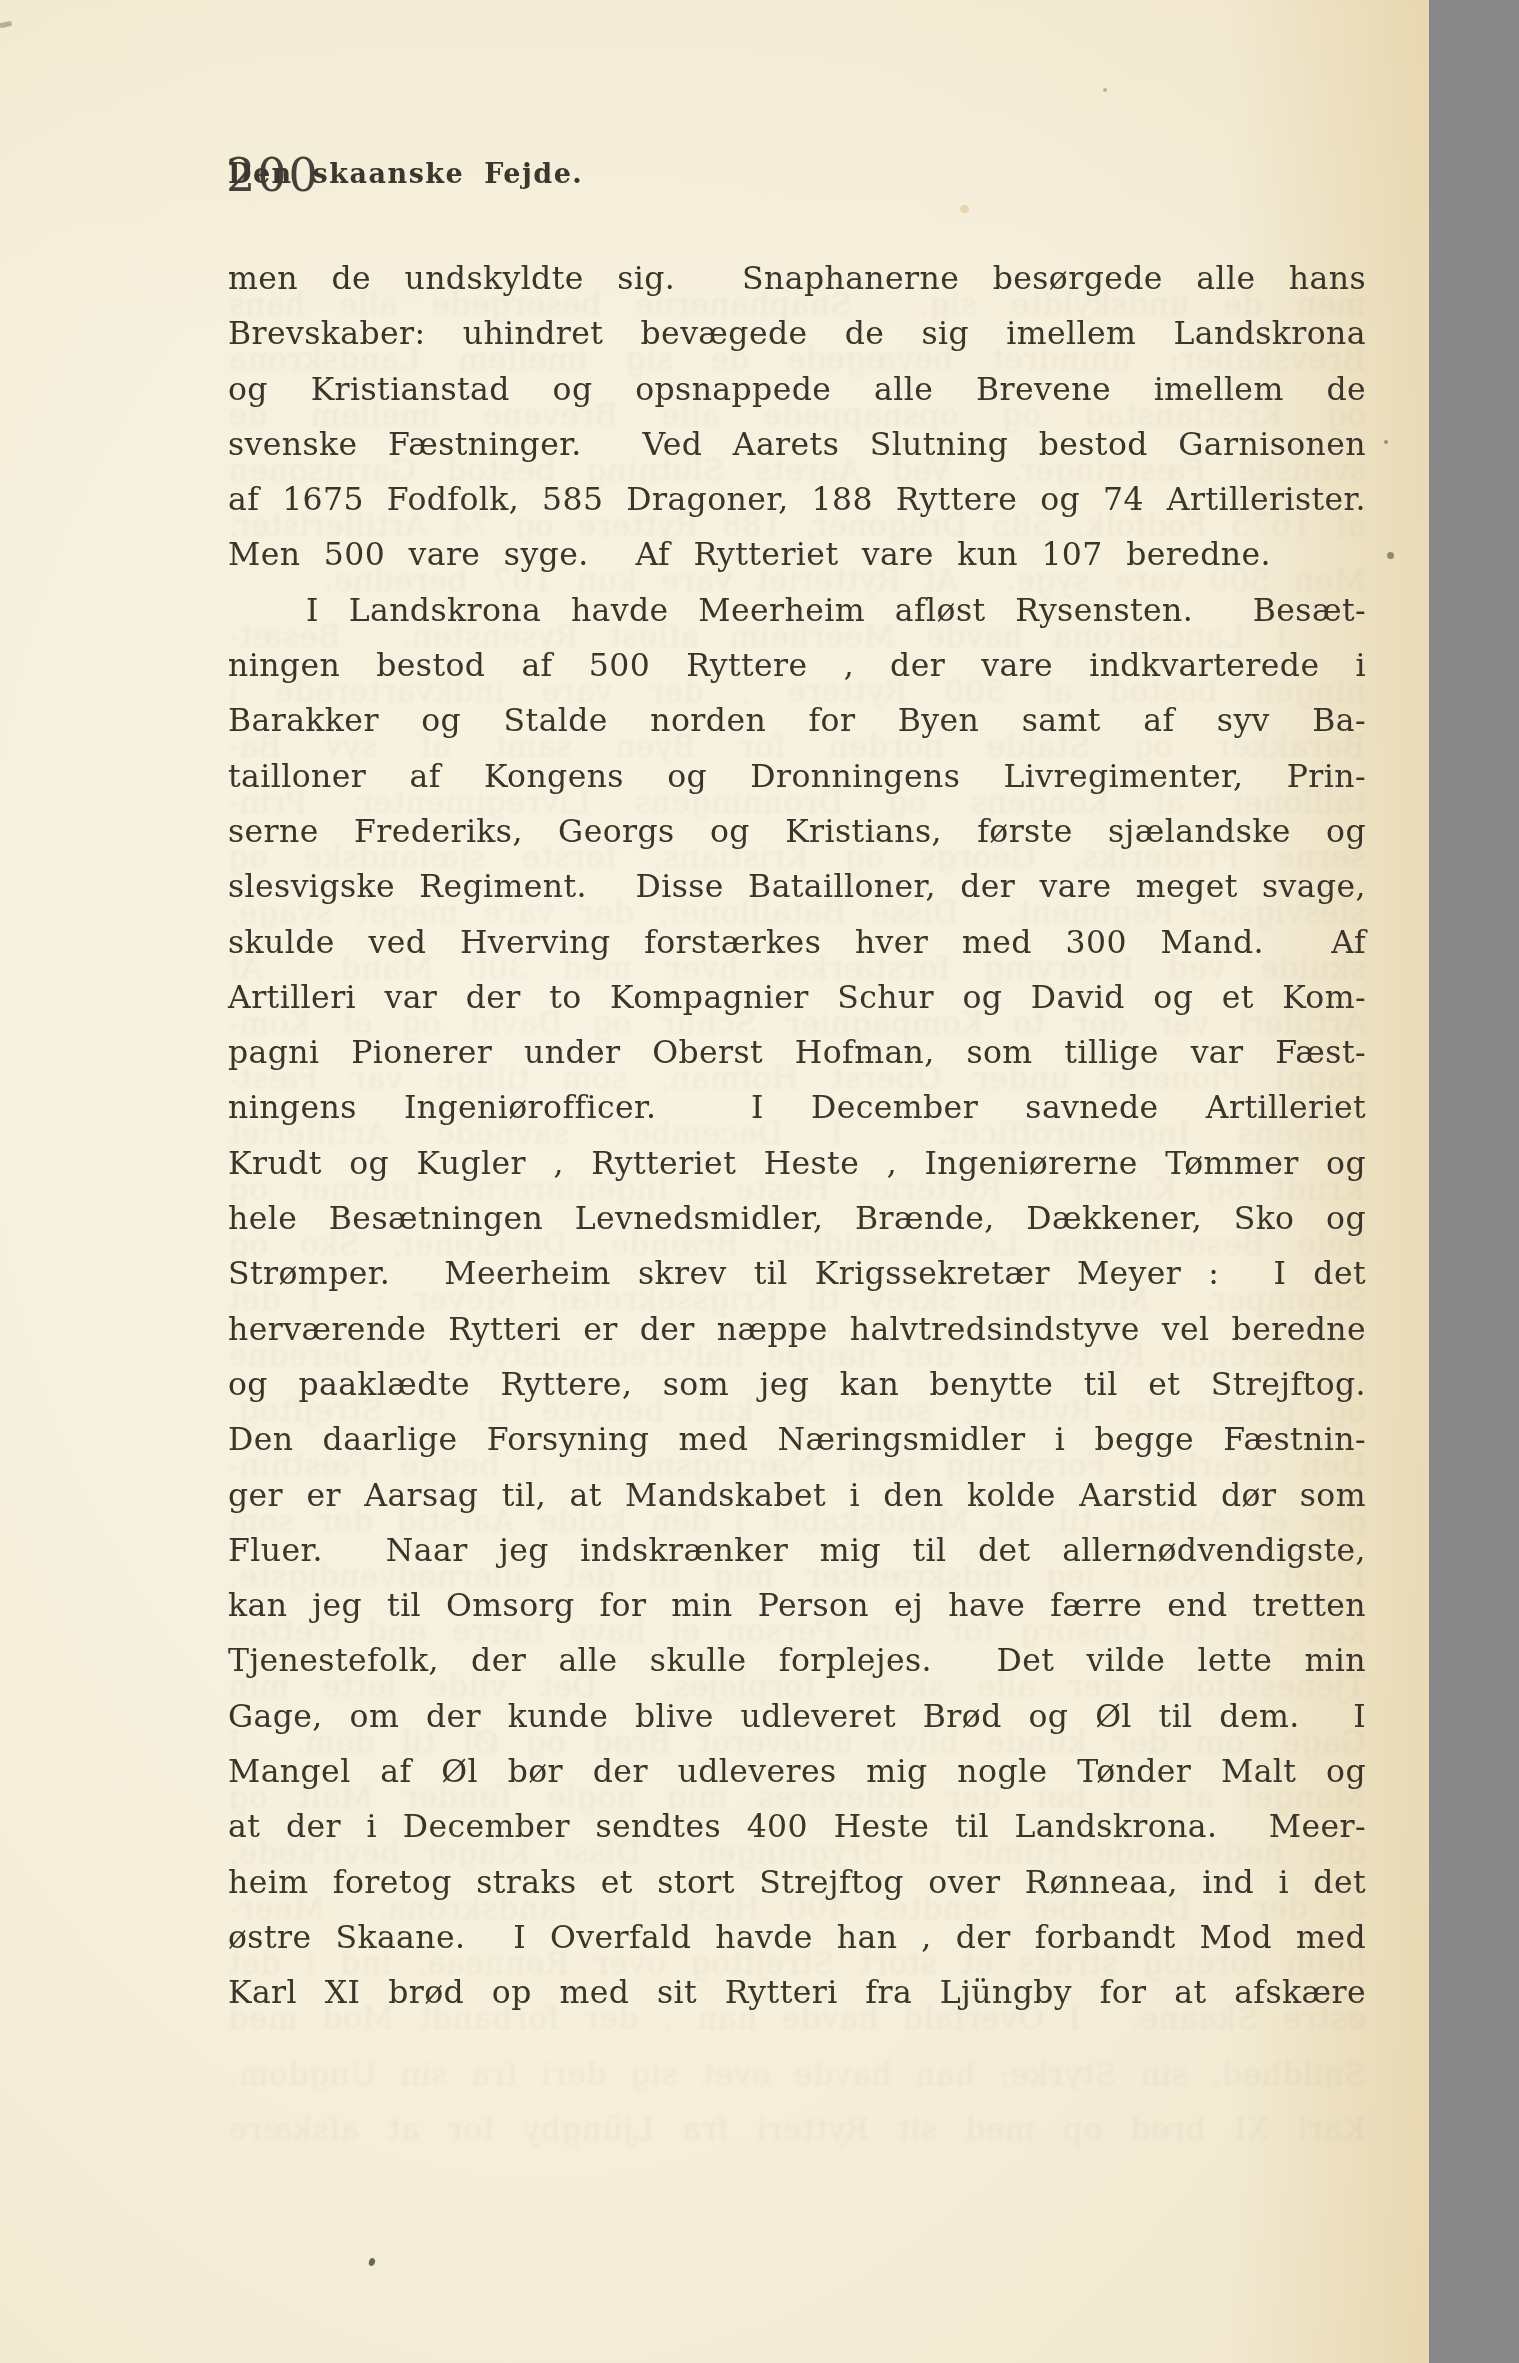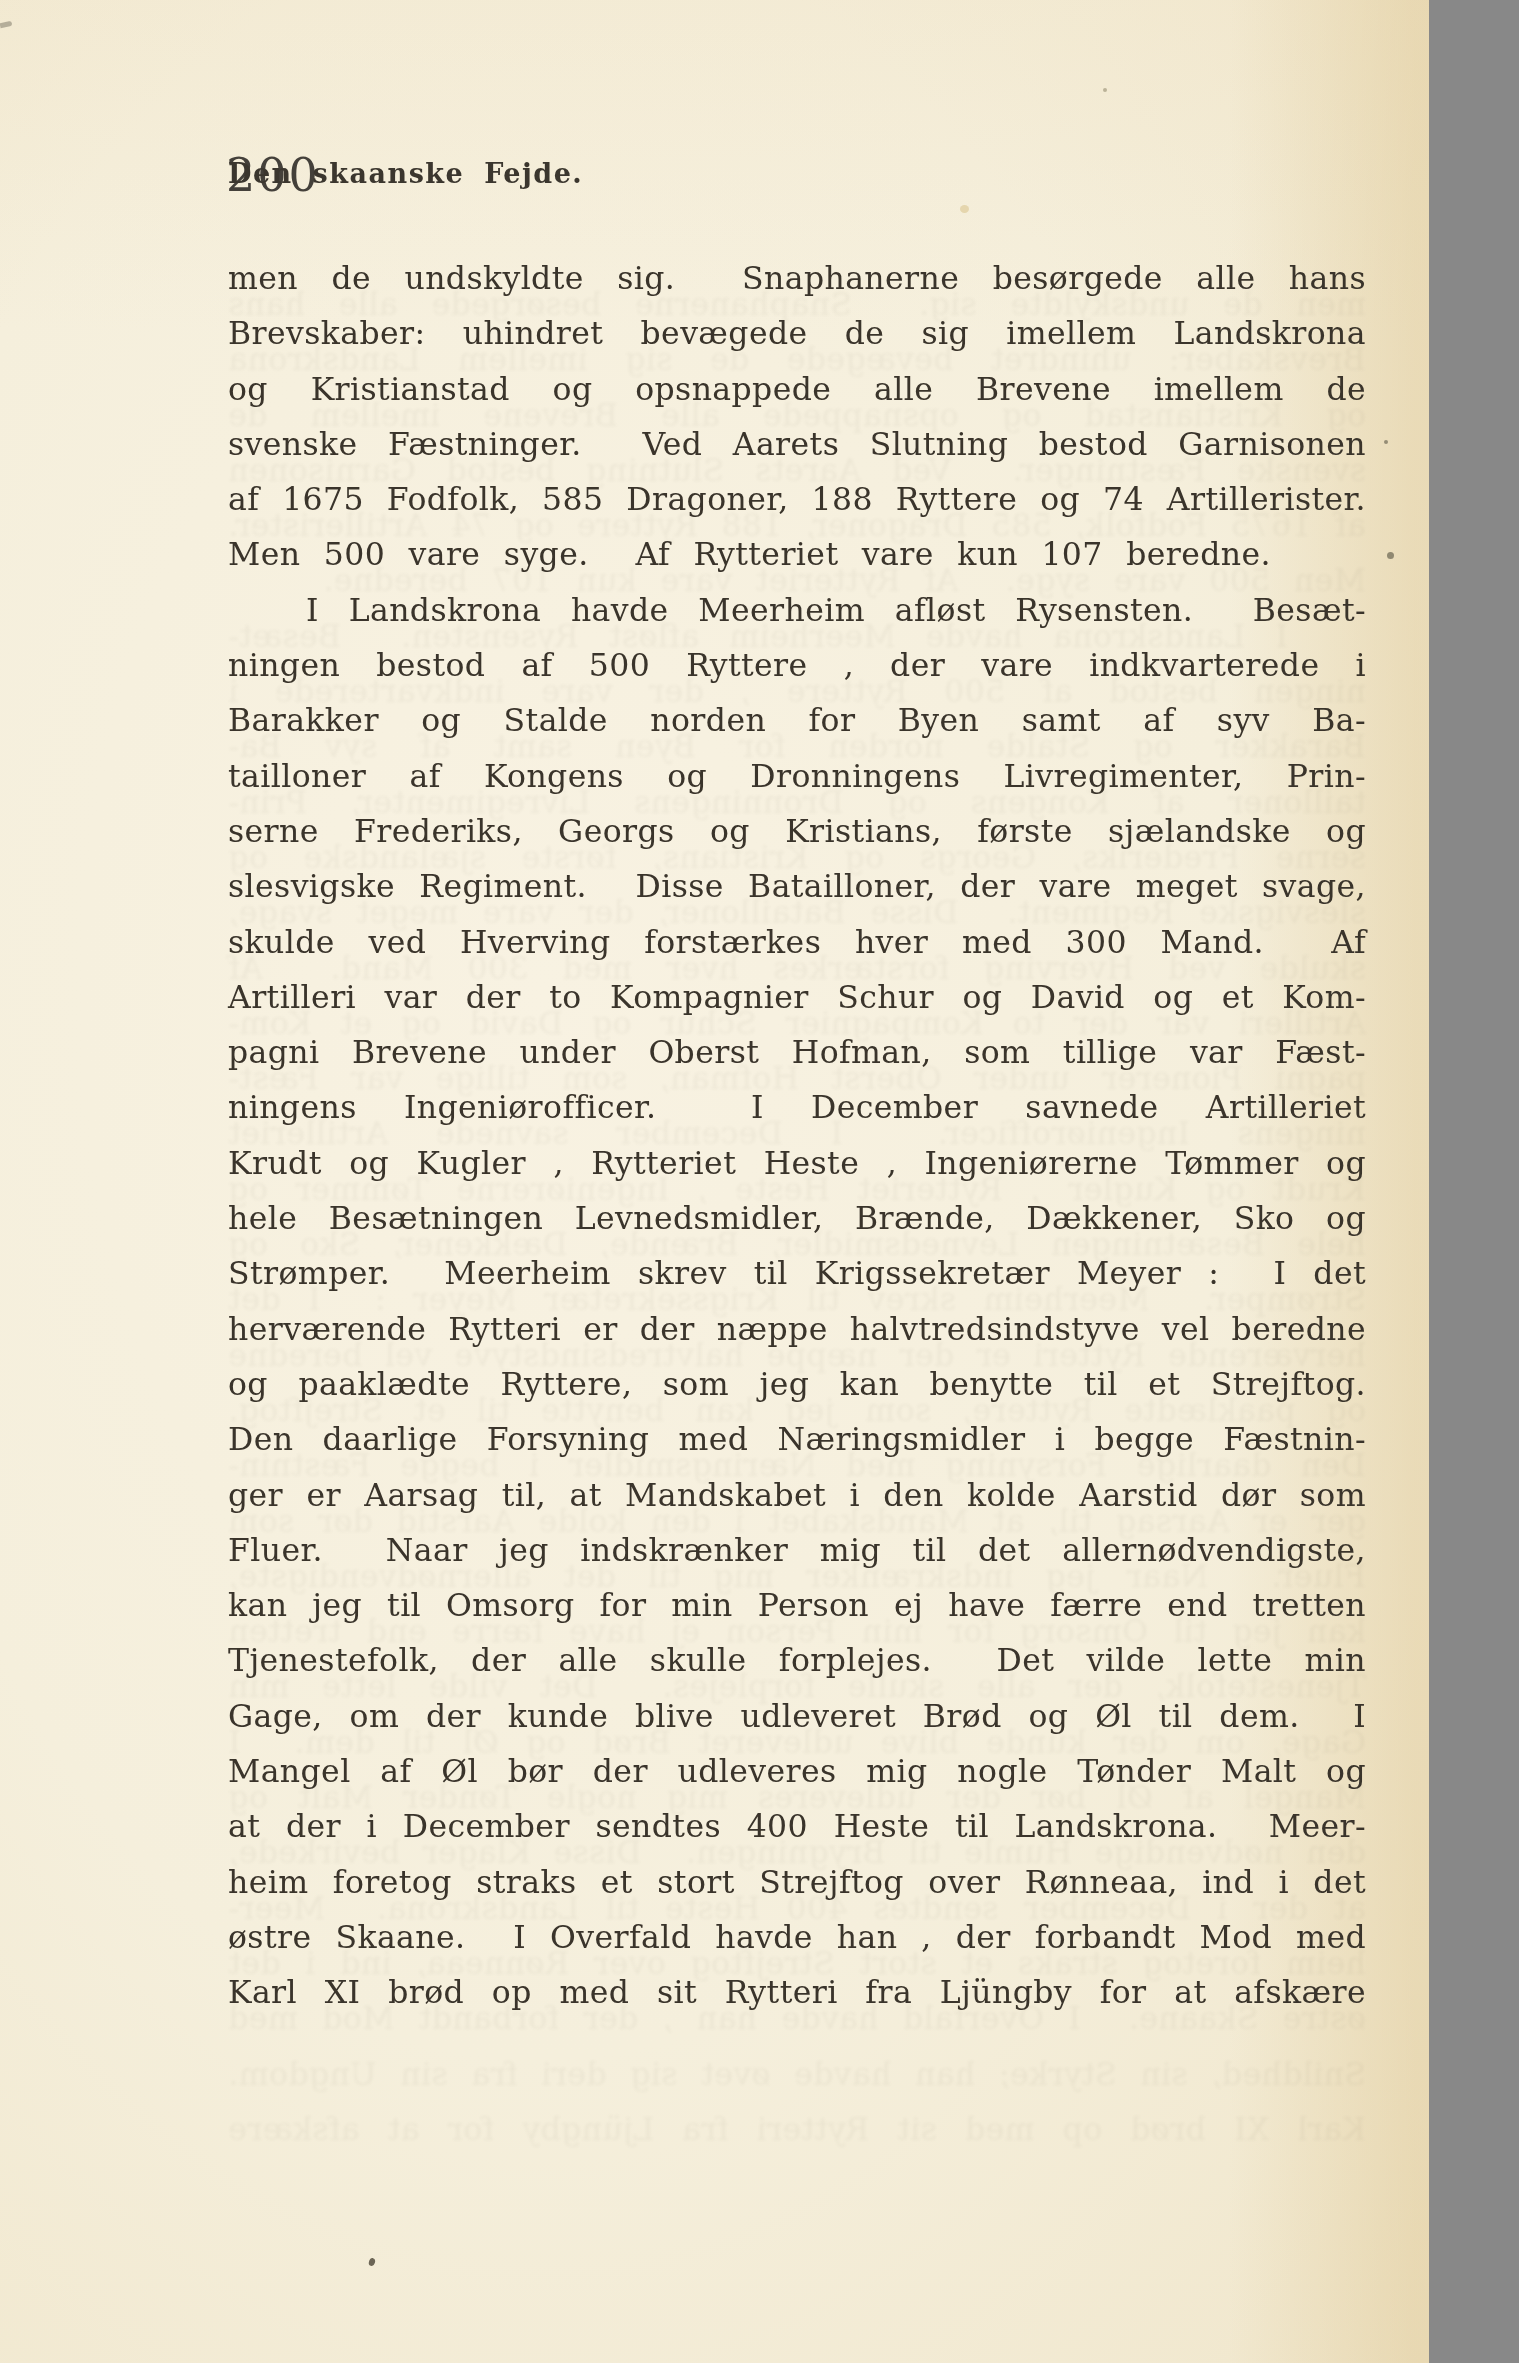--- a/index.html
+++ b/index.html
@@ -149,21 +149,21 @@
       <div class="line">af 1675 Fodfolk, 585 Dragoner, 188 Ryttere og 74 Artillerister.</div>
       <div class="line para-end">Men 500 vare syge.  Af Rytteriet vare kun 107 beredne.</div>
       <div class="line indent">I Landskrona havde Meerheim afløst Rysensten.  Besæt-</div>
       <div class="line">ningen bestod af 500 Ryttere , der vare indkvarterede i</div>
       <div class="line">Barakker og Stalde norden for Byen samt af syv Ba-</div>
       <div class="line">tailloner af Kongens og Dronningens Livregimenter, Prin-</div>
       <div class="line">serne Frederiks, Georgs og Kristians, første sjælandske og</div>
       <div class="line">slesvigske Regiment.  Disse Batailloner, der vare meget svage,</div>
       <div class="line">skulde ved Hverving forstærkes hver med 300 Mand.  Af</div>
       <div class="line">Artilleri var der to Kompagnier Schur og David og et Kom-</div>
-      <div class="line">pagni Brevene under Oberst Hofman, som tillige var Fæst-</div>
+      <div class="line">pagni Pionerer under Oberst Hofman, som tillige var Fæst-</div>
       <div class="line">ningens Ingeniørofficer.  I December savnede Artilleriet</div>
       <div class="line">Krudt og Kugler , Rytteriet Heste , Ingeniørerne Tømmer og</div>
       <div class="line">hele Besætningen Levnedsmidler, Brænde, Dækkener, Sko og</div>
       <div class="line">Strømper.  Meerheim skrev til Krigssekretær Meyer :  I det</div>
       <div class="line">herværende Rytteri er der næppe halvtredsindstyve vel beredne</div>
       <div class="line">og paaklædte Ryttere, som jeg kan benytte til et Strejftog.</div>
       <div class="line">Den daarlige Forsyning med Næringsmidler i begge Fæstnin-</div>
       <div class="line">ger er Aarsag til, at Mandskabet i den kolde Aarstid dør som</div>
       <div class="line">Fluer.  Naar jeg indskrænker mig til det allernødvendigste,</div>
       <div class="line">kan jeg til Omsorg for min Person ej have færre end tretten</div>

